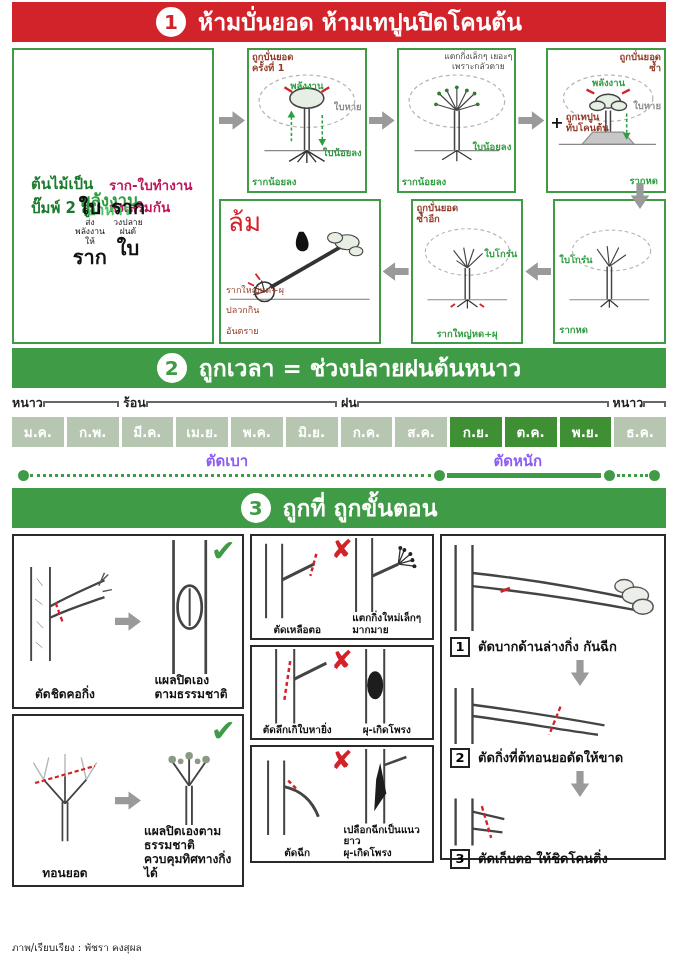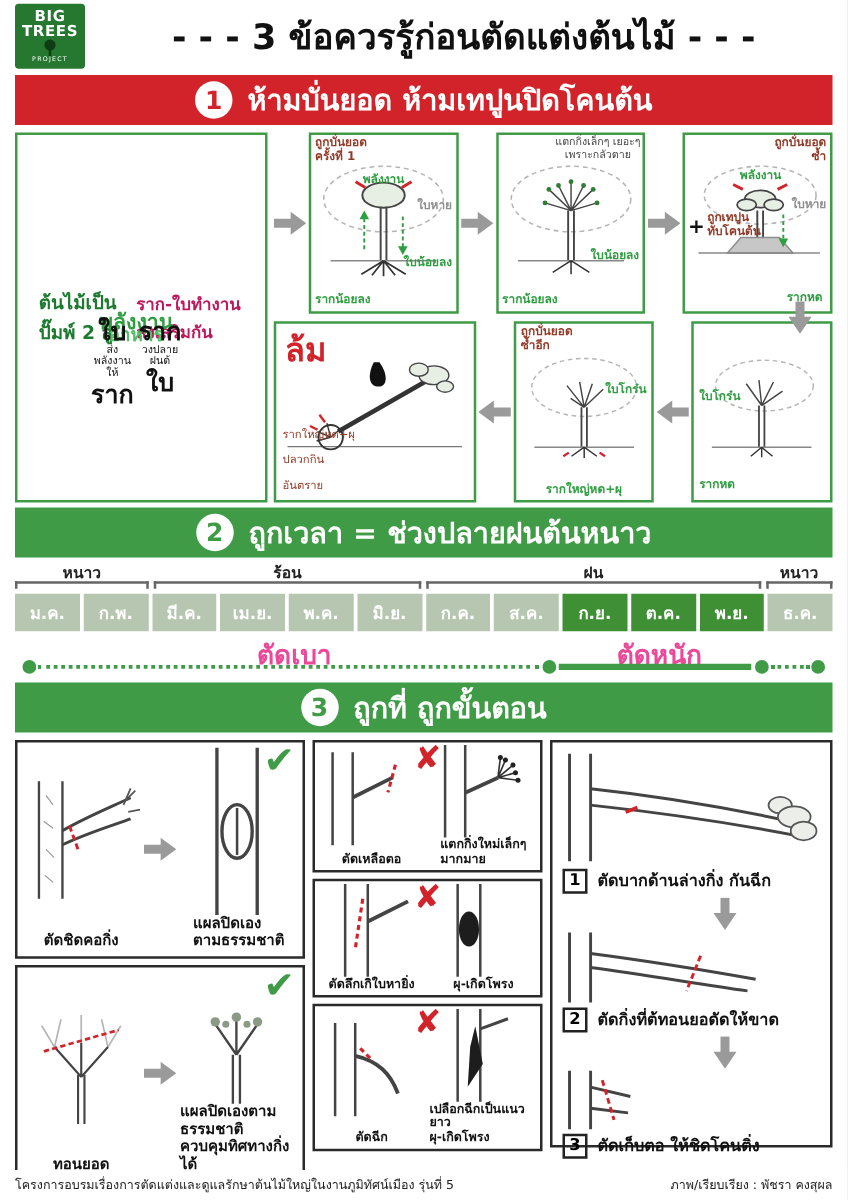--- a/index.html
+++ b/index.html
@@ -38,38 +38,38 @@
 .pump-food{font-size:15px!important;color:#4fc065!important}
 .side{position:absolute;top:50%;text-align:center;line-height:1.1;display:flex;flex-direction:column;color:#111}
 .side .bg{font-size:20px;font-weight:bold}
 .side .sm{font-size:8.5px}
 .pump-caption{font-weight:bold;font-size:13.5px;color:#be185d;padding:2px 0}
 .s1-flow{flex:1;display:flex;flex-direction:column;gap:6px;position:relative}
 .s1-row{flex:1;display:flex;align-items:center;gap:2px}
 .sp{height:100%;flex:1;position:relative}
 .sp svg.art{width:100%;height:100%}
 .sp.wide{flex:1.45}
-.fall-word{position:absolute;left:7px;top:0;color:#d2232a;font-size:26px;font-weight:bold}
+.fall-word{position:absolute;left:7px;top:0;color:#d2232a;font-size:26px;font-weight:normal}
 .arr{background:#9a9a9a;flex:0 0 auto}
 .arr-r{width:26px;height:20px;clip-path:polygon(0 32%,52% 32%,52% 4%,100% 50%,52% 96%,52% 68%,0 68%)}
 .arr-l{width:26px;height:20px;clip-path:polygon(100% 32%,48% 32%,48% 4%,0 50%,48% 96%,48% 68%,100% 68%)}
 .arr-d{width:20px;height:26px;clip-path:polygon(32% 0,68% 0,68% 48%,96% 48%,50% 100%,4% 48%,32% 48%)}
 .s1-down{position:absolute;right:16px;top:calc(50% - 13px);z-index:3}
 
 
 .s2-body{padding:2px 12px 0}
 .season-row{display:flex;gap:4px;height:23px;margin-bottom:2px}
-.season{display:flex;flex-direction:column;align-items:center;justify-content:center}
+.season{display:flex;flex-direction:row;align-items:center;justify-content:space-between}
 .season .slbl{font-size:12.5px;color:#222;line-height:1;font-weight:bold}
 .season .brk{width:100%;height:6px;border:2px solid #666;border-bottom:none;margin-top:1px}
 .month-row{display:flex;gap:3px;height:30px}
 .month{flex:1;display:flex;align-items:center;justify-content:center;background:#b7c6b0;color:#fff;font-weight:bold;font-size:13.5px}
 .month.hl{background:#3f8f35}
 .prune-row{position:relative;height:38px;margin-top:1px}
-.prune-lbl{position:absolute;top:1px;font-size:21px;font-weight:bold;color:#ec4899;background:#fff;padding:0 4px}
+.prune-lbl{position:absolute;top:1px;font-size:15px;font-weight:bold;color:#8b5cf6;background:#fff;padding:0 4px}
 .dot{position:absolute;top:22px;width:11px;height:11px;border-radius:50%;background:#3f9b45}
 .seg{position:absolute;top:26px}
 .seg.dash{border-top:3px dotted #3f9b45}
 .seg.solid{border-top:5px solid #3f9b45;top:25px}
 
 
 .s3-body{display:flex;gap:6px;padding:4px 12px 0;height:330px}
 .p3{border:2px solid #2a2a2a;background:#fff;position:relative}
 .s3-left{width:232px;display:flex;flex-direction:column;gap:5px;flex:0 0 auto}
 .s3-left .p3{flex:1;padding:4px}
@@ -92,32 +92,20 @@
 .s3-right svg{width:100%;flex:0 0 auto}
 
 
 .footer{position:absolute;bottom:0;left:0;right:0;display:flex;justify-content:space-between;align-items:center;padding:4px 12px 5px;font-size:10px;color:#222;background:#fff}
 </style>
 </head>
 <body>
 
 <div class="page">
 
-  <div class="header">
-    <div class="logo">
-      <div class="l1">BIG</div>
-      <div class="l2">TREES</div>
-      <svg width="16" height="14" viewBox="0 0 16 14">
-          <circle cx="8" cy="5" r="4.5" fill="#0e3d14"></circle>
-          <rect x="7" y="8" width="2" height="6" fill="#0e3d14"></rect>
-        </svg>
-      <div class="l3">PROJECT</div>
-    </div>
-    <div class="page-title">- - - 3 ข้อควรรู้ก่อนตัดแต่งต้นไม้ - - -</div>
-  </div>
 
   <div class="banner banner-red">
     <div class="num-circle">
         <span>1</span>
       </div>
     <div class="banner-text">ห้ามบั่นยอด ห้ามเทปูนปิดโคนต้น</div>
   </div>
 
   <div class="s1-body">
 
@@ -540,17 +528,16 @@
         <path d="M34 8 L44 42" stroke="#d2232a" stroke-width="2.5" stroke-dasharray="5 3"></path>
       </svg>
       <div class="step">
         <span class="stepnum">3</span>
         <span class="steplbl">ตัดเก็บตอ ให้ชิดโคนติ่ง</span>
       </div>
     </div>
   </div>
 
   <div class="footer">
-    <span>โครงการอบรมเรื่องการตัดแต่งและดูแลรักษาต้นไม้ใหญ่ในงานภูมิทัศน์เมือง รุ่นที่ 5</span>
     <span>ภาพ/เรียบเรียง : พัชรา คงสุผล</span>
   </div>
 
 </div>
 
 </body></html>

